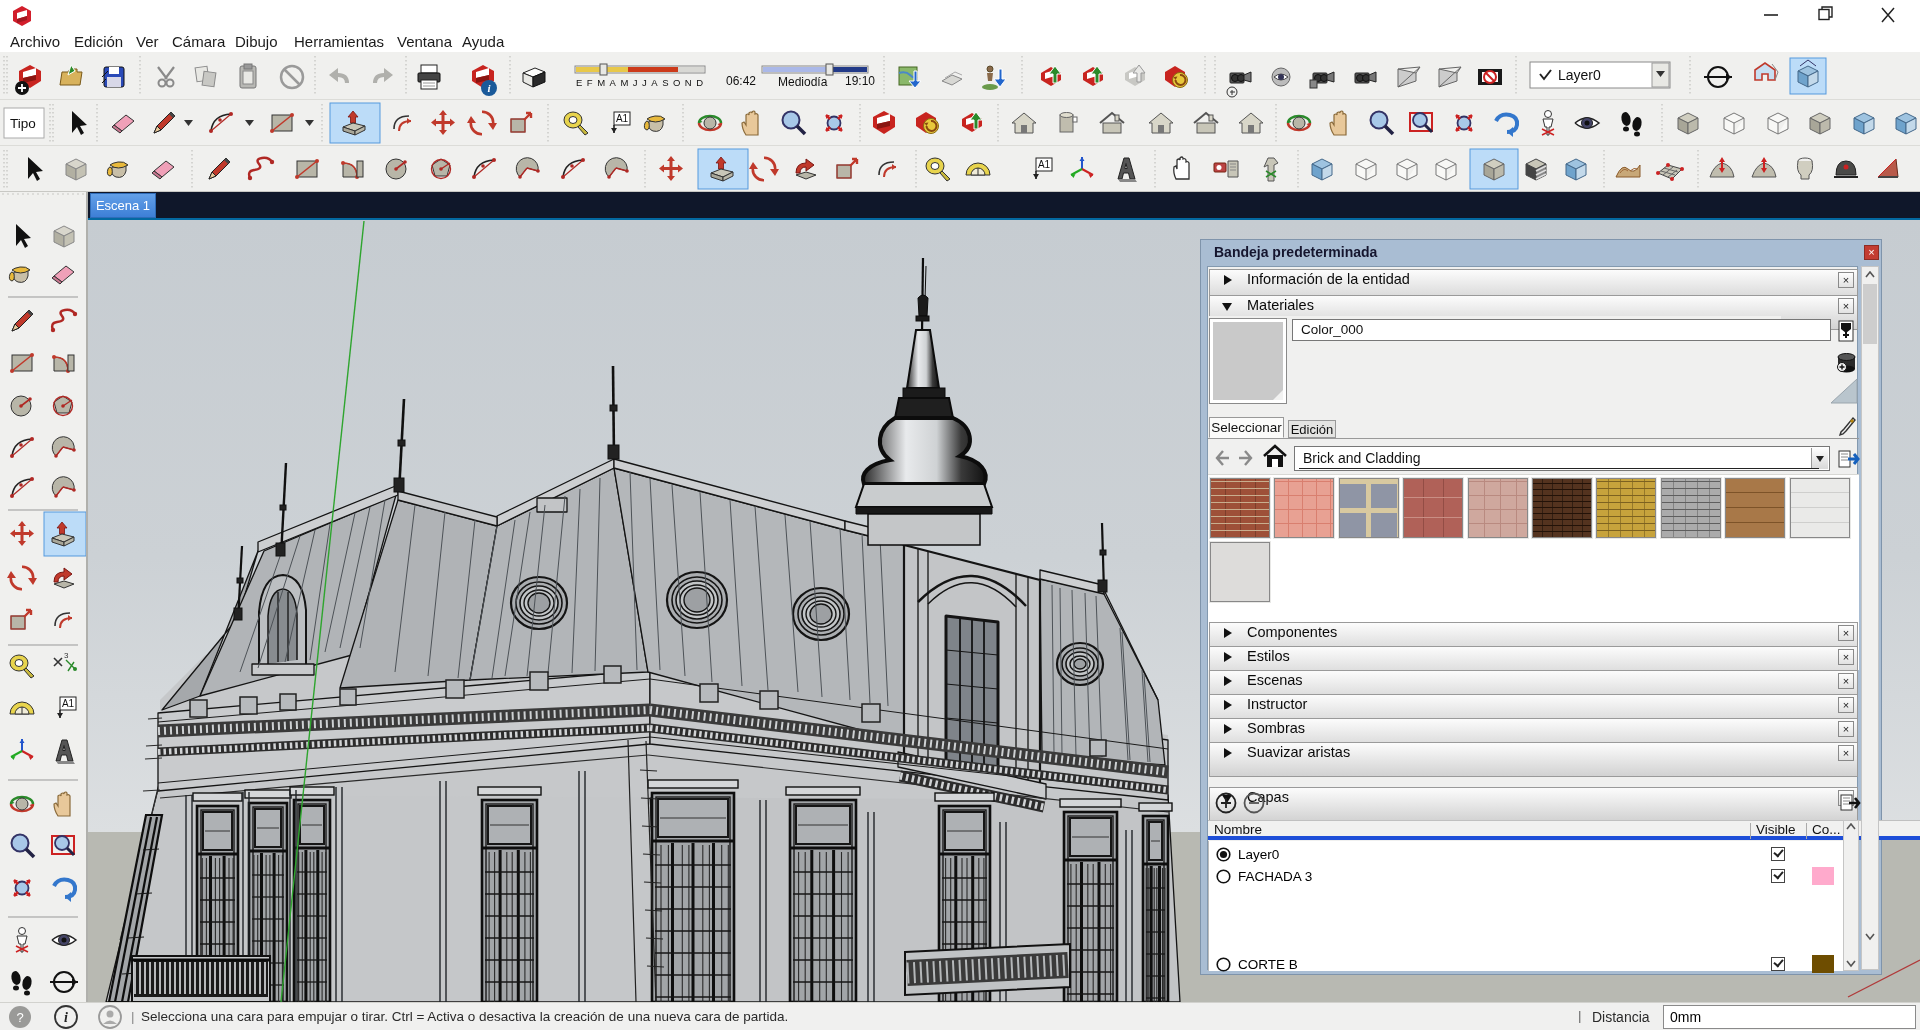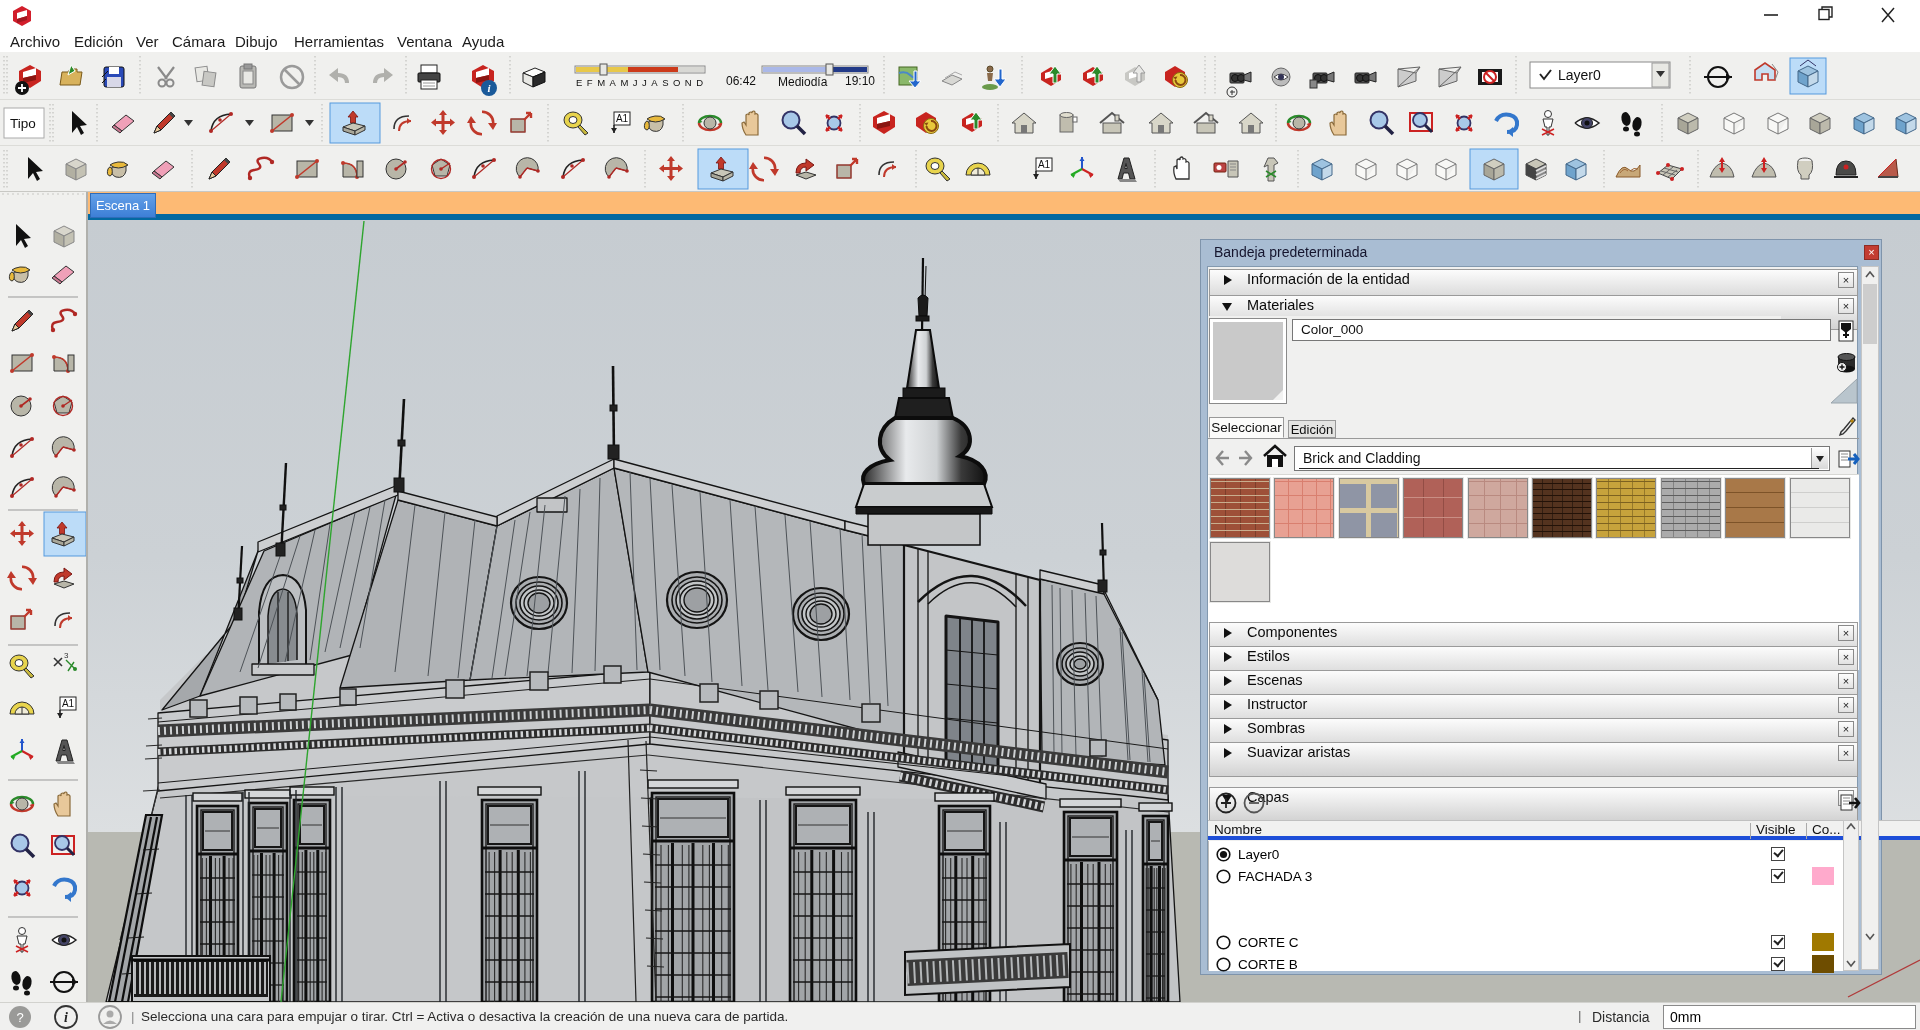--- a/index.html
+++ b/index.html
@@ -4,21 +4,21 @@
 html,body{width:1920px;height:1030px;overflow:hidden;font-family:"Liberation Sans",sans-serif;background:#fff}
 .abs{position:absolute}
 #titlebar{position:absolute;left:0;top:0;width:1920px;height:28px;background:#fff}
 #menubar{position:absolute;left:0;top:28px;width:1920px;height:24px;background:#fff;font-size:15px;color:#1b1b1b}
 #menubar span{position:absolute;top:5px}
 #tb1{position:absolute;left:0;top:52px;width:1920px;height:48px;background:#f0f0ee;border-bottom:1px solid #dcdcd8}
 #tb2{position:absolute;left:0;top:100px;width:1920px;height:46px;background:#f0f0ee;border-bottom:1px solid #dcdcd8}
 #tb3{position:absolute;left:0;top:146px;width:1920px;height:46px;background:#f0f0ee;border-bottom:1px solid #c8c8c4}
 #palette{position:absolute;left:0;top:192px;width:88px;height:810px;background:#f0f0ee;border-right:2px solid #b0b0ac}
 #viewport{position:absolute;left:88px;top:192px;width:1832px;height:810px;overflow:hidden}
-#tabstrip{position:absolute;left:0;top:0;width:1832px;height:28px;background:#fdba74;border-bottom:6px solid #0369a1}
+#tabstrip{position:absolute;left:0;top:0;width:1832px;height:28px;background:#0f172a;border-bottom:2px solid #0369a1}
 #scenetab{position:absolute;left:2px;top:1px;width:66px;height:25px;background:linear-gradient(#63a0e8,#3d7fd6);border:1px solid #2f6cb8;color:#fff;font-size:13px;text-align:center;line-height:24px}
 #canvas{position:absolute;left:0;top:28px;width:1832px;height:782px}
 #statusbar{position:absolute;left:0;top:1002px;width:1920px;height:28px;background:#f0f0ef;border-top:1px solid #d2d2ce;font-size:13.5px;color:#2a2a2a}
 .secbar{position:absolute;left:1px;width:649px;height:35px;background:linear-gradient(#fcfcfc,#e9e9e9 45%,#d2d2d2);border:1px solid #9a9a9a}
 .secbar span{position:absolute;left:37px;top:1px;font-size:14.5px;color:#0a0a0a}
 .secbar .xbtn{position:absolute;right:3px;top:2px;width:16px;height:16px;background:linear-gradient(#fdfdfd,#e2e2e2);border:1px solid #8a8a8a;font-style:normal;font-weight:normal;font-size:11px;text-align:center;line-height:14px;color:#222}
 .tri-r{position:absolute;left:14px;top:5px;width:0;height:0;border-top:5.5px solid transparent;border-bottom:5.5px solid transparent;border-left:8px solid #111}
 .tri-d{position:absolute;left:12px;top:7px;width:0;height:0;border-left:5.5px solid transparent;border-right:5.5px solid transparent;border-top:8px solid #111}
 .thumb{position:absolute;width:60px;height:60px;border:1px solid #888;outline:1px solid #e8e8e6}
 .lrow{position:absolute;left:0;width:634px;height:22px}
@@ -1114,21 +1114,21 @@
 
     <line x1="1848" y1="997" x2="1920" y2="960" stroke="#b03a3a" stroke-width="1.4"></line>
   </svg>
   </div>
   <div id="tabstrip">
       <div id="scenetab">Escena 1</div>
     </div>
 </div>
 
 <div id="tray" style="position:absolute;left:1200px;top:239px;width:682px;height:736px;background:#a9bdd3;border:1px solid #7f94ab">
-  <div style="position:absolute;left:13px;top:4px;font-size:14px;font-weight:normal;color:#15152e">Bandeja predeterminada</div>
+  <div style="position:absolute;left:13px;top:4px;font-size:14px;font-weight:bold;color:#15152e">Bandeja predeterminada</div>
   <div style="position:absolute;left:663px;top:5px;width:15px;height:15px;background:#c33c33;border:1px solid #8e2b25;color:#fff;font-size:11px;text-align:center;line-height:13px">×</div>
   <div id="trayinner" style="position:absolute;left:6px;top:26px;width:651px;height:704px;background:#f0f0ef;border:1px solid #8399af;font-size:14px;color:#111">
 
     <div class="secbar" style="top:2px">
         <i class="tri-r"></i>
         <span>Información de la entidad</span>
         <b class="xbtn">×</b>
       </div>
     <div class="secbar" style="top:28px">
         <i class="tri-d"></i>
@@ -1271,28 +1271,20 @@
           <em class="cb"></em>
         </div>
       <div class="lrow" style="top:79px">
           <svg width="15" height="15">
             <circle cx="7.5" cy="7.5" r="6.3" fill="none" stroke="#111" stroke-width="1.6"></circle>
           </svg>
           <span>FACHADA 3</span>
           <em class="cb"></em>
           <u style="background:#ffaacc"></u>
         </div>
-      <div class="lrow" style="top:145px">
-          <svg width="15" height="15">
-            <circle cx="7.5" cy="7.5" r="6.3" fill="none" stroke="#111" stroke-width="1.6"></circle>
-          </svg>
-          <span>CORTE C</span>
-          <em class="cb"></em>
-          <u style="background:#a07900"></u>
-        </div>
       <div class="lrow" style="top:167px">
           <svg width="15" height="15">
             <circle cx="7.5" cy="7.5" r="6.3" fill="none" stroke="#111" stroke-width="1.6"></circle>
           </svg>
           <span>CORTE B</span>
           <em class="cb"></em>
           <u style="background:#6e4d00"></u>
         </div>
     </div>
   </div>

